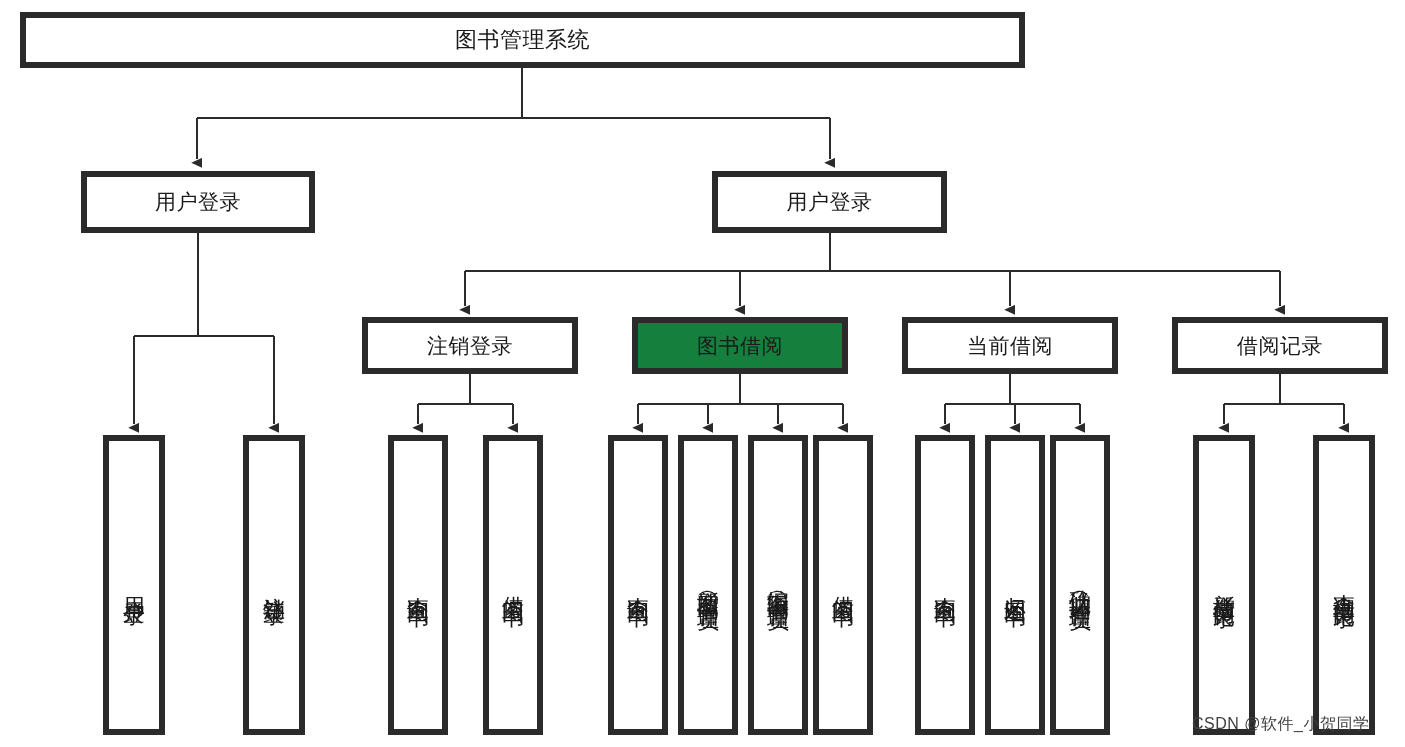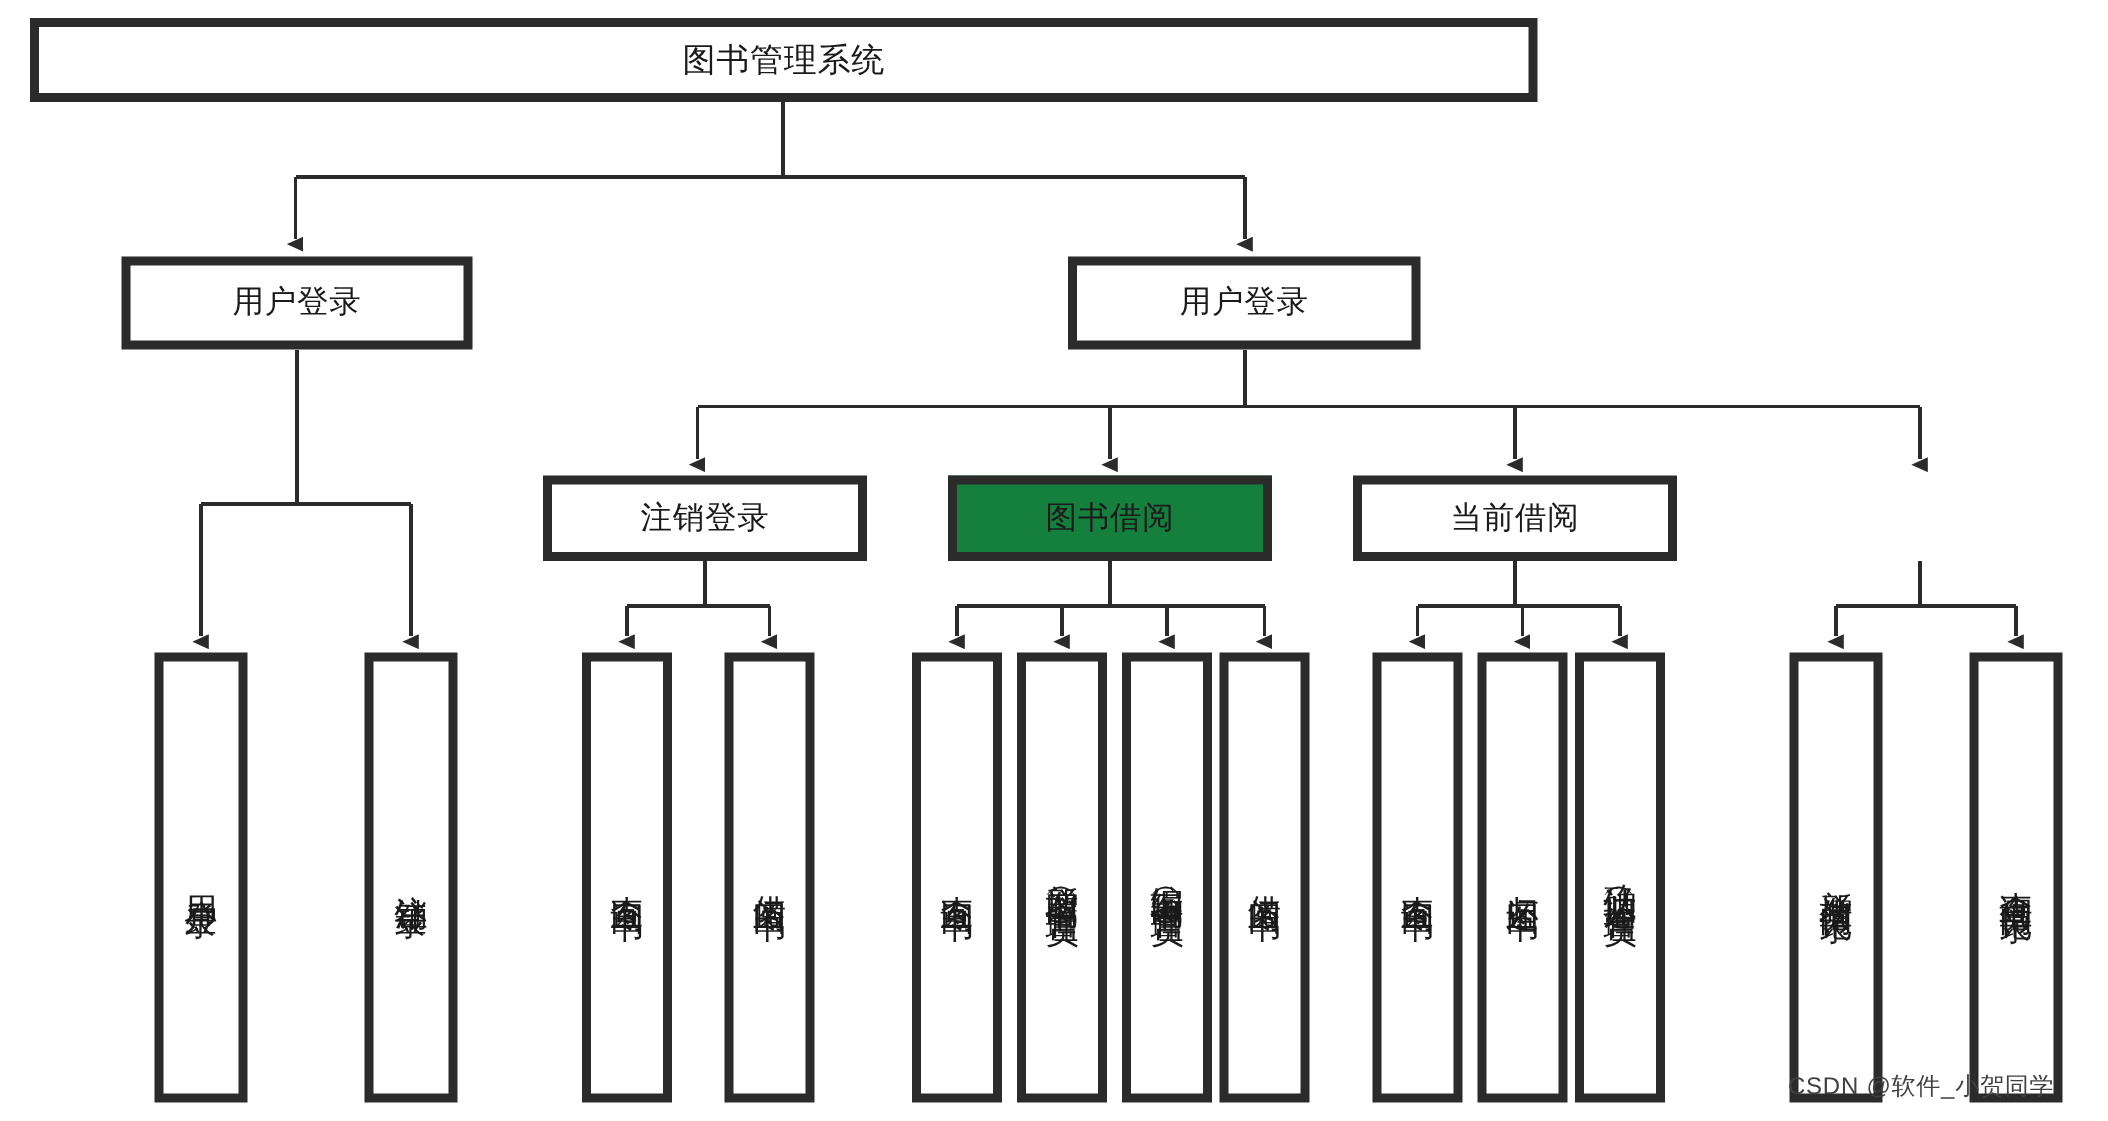--- a/index.html
+++ b/index.html
@@ -143,20 +143,23 @@
 
   <div class="node horiz" style="left: 362px; top: 317px; width: 216px; height: 57px; border-color: rgb(43, 43, 43); background: rgb(255, 255, 255);">
     <span class="label" style="color: rgb(26, 26, 26);">注销登录</span>
   </div>
   <div class="node horiz" style="left: 632px; top: 317px; width: 216px; height: 57px; border-color: rgb(43, 43, 43); background: #15803d;">
     <span class="label" style="color: rgb(26, 26, 26);">图书借阅</span>
   </div>
   <div class="node horiz" style="left: 902px; top: 317px; width: 216px; height: 57px; border-color: rgb(43, 43, 43); background: rgb(255, 255, 255);">
     <span class="label" style="color: rgb(26, 26, 26);">当前借阅</span>
   </div>
+  <div class="node horiz" style="left: 1172px; top: 317px; width: 216px; height: 57px; border-color: rgb(43, 43, 43); background: rgb(255, 255, 255);">
+    <span class="label" style="color: rgb(26, 26, 26);">借阅记录</span>
+  </div>
 
   <div class="node vert" style="left: 103px; top: 435px; width: 62px; height: 300px; border-color: rgb(43, 43, 43); background: rgb(255, 255, 255);">
     <span class="label" style="color: rgb(26, 26, 26);">用户登录</span>
   </div>
   <div class="node vert" style="left: 243px; top: 435px; width: 62px; height: 300px; border-color: rgb(43, 43, 43); background: rgb(255, 255, 255);">
     <span class="label" style="color: rgb(26, 26, 26);">注销登录</span>
   </div>
   <div class="node vert" style="left: 388px; top: 435px; width: 60px; height: 300px; border-color: rgb(43, 43, 43); background: rgb(255, 255, 255);">
     <span class="label" style="color: rgb(26, 26, 26);">查询图书</span>
   </div>

